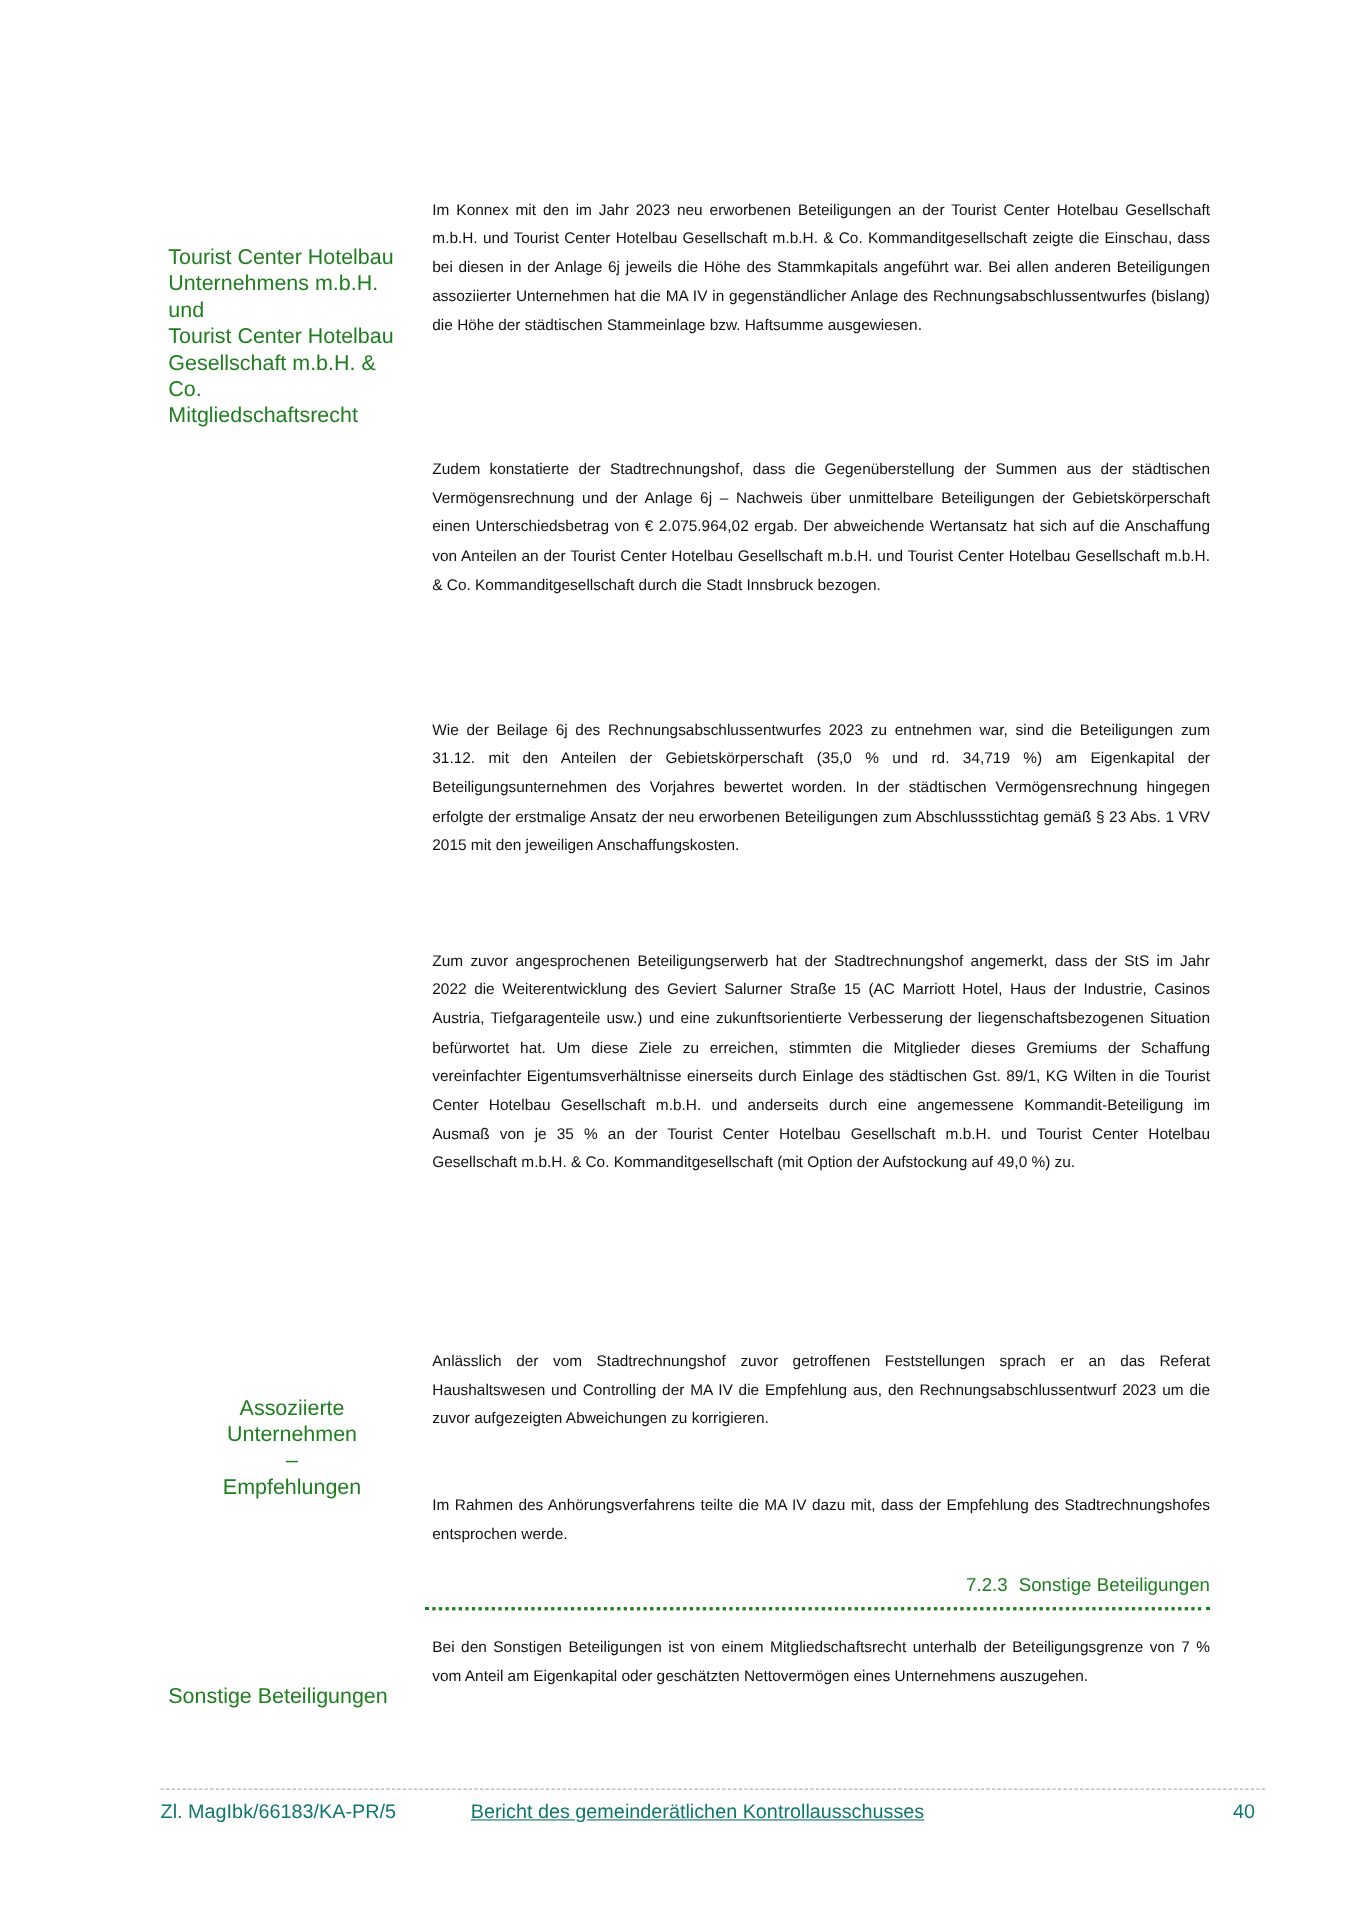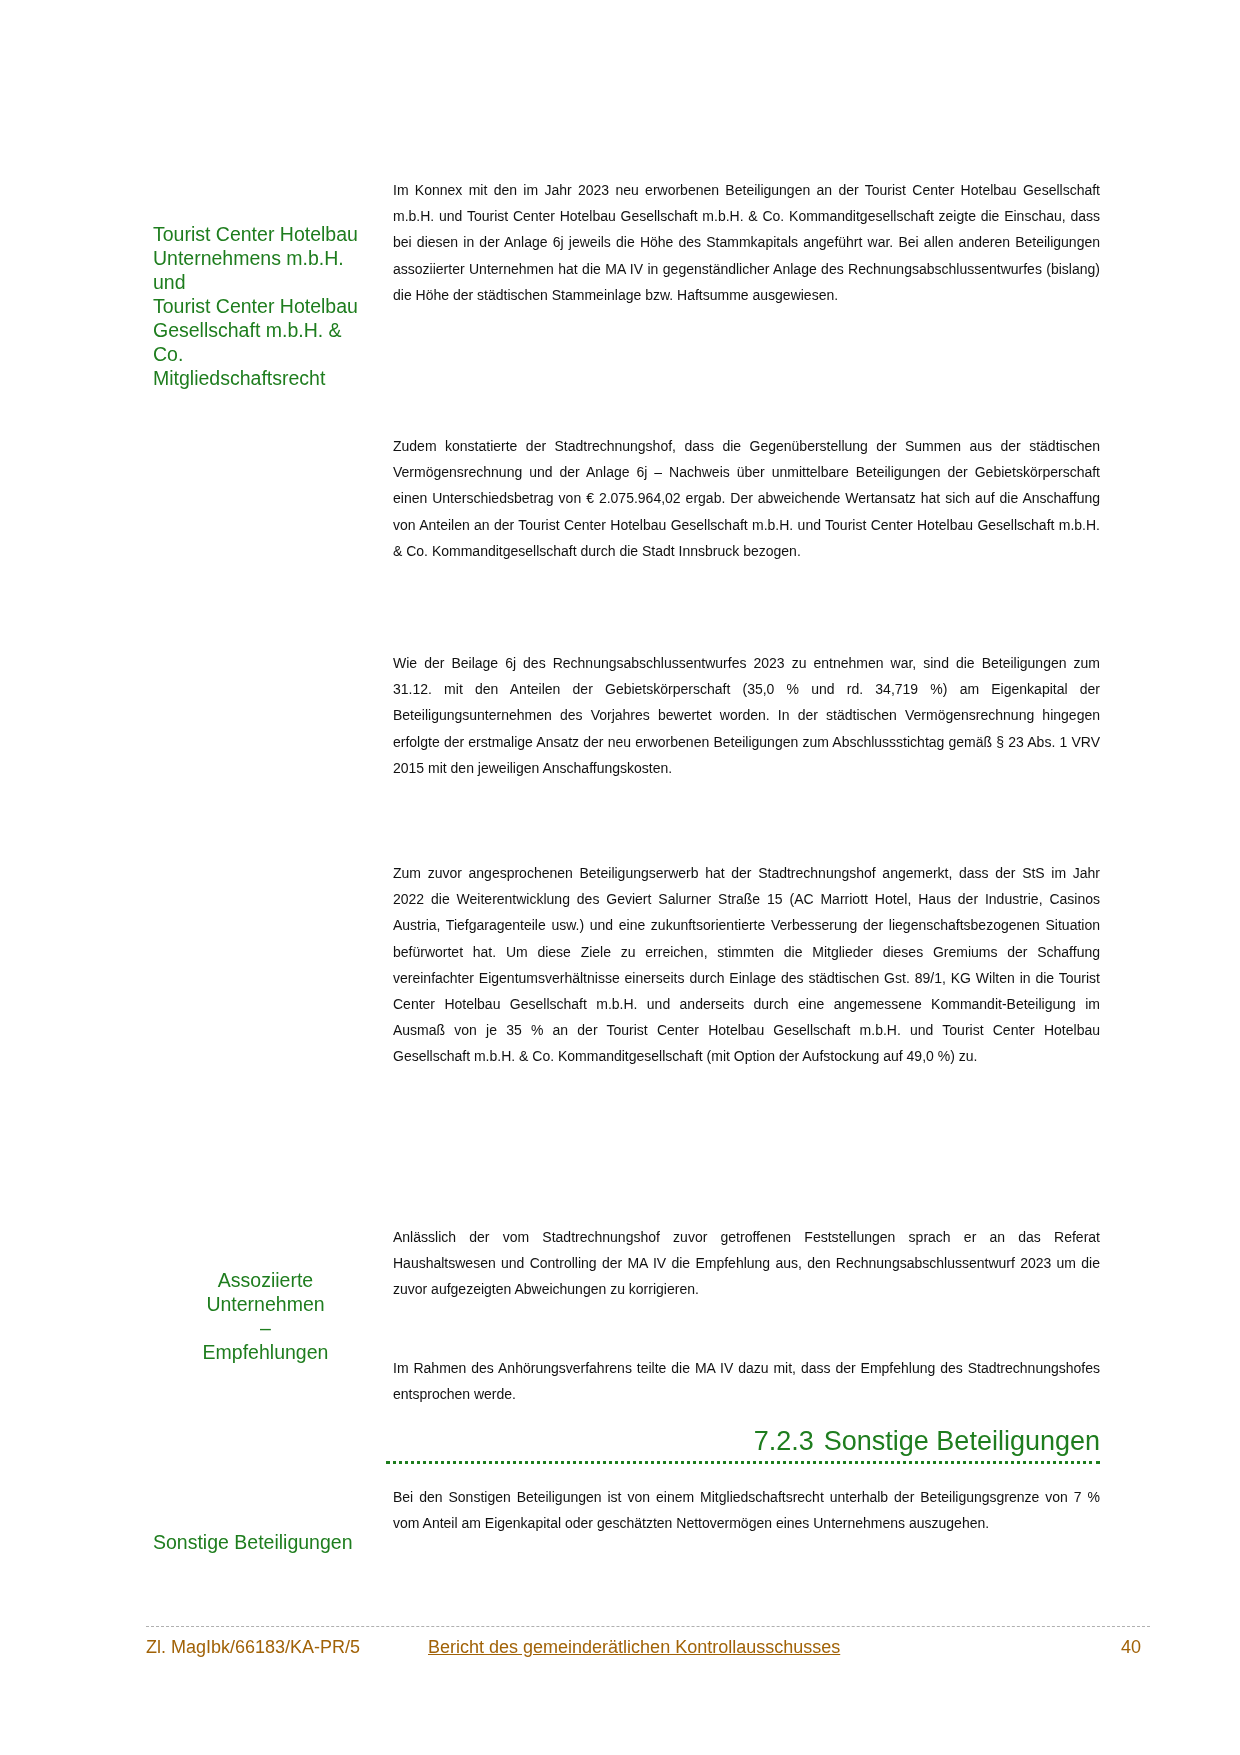--- a/index.html
+++ b/index.html
@@ -4,44 +4,44 @@
 <style>
   html, body { margin: 0; padding: 0; background: #ffffff; }
   body { width: 1240px; height: 1755px; position: relative; overflow: hidden;
          font-family: "Liberation Sans", sans-serif; color: #111111; }
   .side { position: absolute; left: 153px; width: 225px; color: #1e7d1e;
           font-size: 19.5px; line-height: 24px; margin-top: 46px; }
   .body { position: absolute; left: 393px; width: 707px; font-size: 14px;
           line-height: 26.2px; text-align: justify; hyphens: manual; }
   .body p { margin: 0; }
   .heading { position: absolute; left: 386px; width: 714px; top: 1428px;
-             text-align: right; color: #1e7d1e; font-size: 27px; line-height: 26px; }
+             text-align: right; color: #1e7d1e; font-size: 17px; line-height: 26px; }
   .heading .num { margin-right: 10px; }
   .dotline { position: absolute; left: 386px; top: 1461px; width: 714px; height: 0;
              border-top: 3px dotted #1e7d1e; }
   .footer-line { position: absolute; left: 146px; top: 1626px; width: 1004px; height: 0;
                  border-top: 1.5px dashed #b0b0b0; }
-  .footer { position: absolute; top: 1636px; font-size: 18px; color: #a16207; line-height: 22px; }
+  .footer { position: absolute; top: 1636px; font-size: 18px; color: #0f766e; line-height: 22px; }
 </style>
 </head>
 <body>
 
 <div class="side" style="top:176px;">
   <div>Tourist Center Hotelbau</div>
   <div>Unternehmens m.b.H. und</div>
   <div>Tourist Center Hotelbau</div>
   <div>Gesellschaft m.b.H. &amp;</div>
   <div>Co.</div>
   <div>Mitgliedschaftsrecht</div>
 </div>
 
 <div class="body" style="top:177px;">
   <p>Im Konnex mit den im Jahr 2023 neu erworbenen Beteiligungen an der Tourist Center Hotelbau Gesellschaft m.b.H. und Tourist Center Hotelbau Gesellschaft m.b.H. &amp; Co. Kommanditgesellschaft zeigte die Einschau, dass bei diesen in der Anlage 6j jeweils die Höhe des Stammkapitals angeführt war. Bei allen anderen Beteiligungen assoziierter Unternehmen hat die MA IV in gegenständlicher Anlage des Rechnungsabschlussentwurfes (bislang) die Höhe der städtischen Stammeinlage bzw. Haftsumme ausgewiesen.</p>
 </div>
-<div class="body" style="top:413px;margin-top:20px;">
+<div class="body" style="top:413px;">
   <p>Zudem konstatierte der Stadtrechnungshof, dass die Gegenüber­stellung der Summen aus der städtischen Vermögensrechnung und der Anlage 6j – Nachweis über unmittelbare Beteiligungen der Gebietskörperschaft einen Unterschiedsbetrag von € 2.075.964,02 ergab. Der abweichende Wertansatz hat sich auf die Anschaffung von Anteilen an der Tourist Center Hotelbau Gesellschaft m.b.H. und Tourist Center Hotelbau Gesellschaft m.b.H. &amp; Co. Kommandit­gesellschaft durch die Stadt Innsbruck bezogen.</p>
 </div>
 <div class="body" style="top:650px;">
   <p>Wie der Beilage 6j des Rechnungsabschlussentwurfes 2023 zu entnehmen war, sind die Beteiligungen zum 31.12. mit den Anteilen der Gebietskörperschaft (35,0 % und rd. 34,719 %) am Eigenkapital der Beteiligungsunternehmen des Vorjahres bewertet worden. In der städtischen Vermögensrechnung hingegen erfolgte der erstmalige Ansatz der neu erworbenen Beteiligungen zum Abschlussstichtag gemäß § 23 Abs. 1 VRV 2015 mit den jeweiligen Anschaffungskosten.</p>
 </div>
 <div class="body" style="top:860px;">
   <p>Zum zuvor angesprochenen Beteiligungserwerb hat der Stadtrech­nungshof angemerkt, dass der StS im Jahr 2022 die Weiterentwicklung des Geviert Salurner Straße 15 (AC Marriott Hotel, Haus der Industrie, Casinos Austria, Tiefgaragenteile usw.) und eine zukunftsorientierte Verbesserung der liegenschaftsbezogenen Situation befürwortet hat. Um diese Ziele zu erreichen, stimmten die Mitglieder dieses Gremiums der Schaffung vereinfachter Eigentumsverhältnisse einerseits durch Einlage des städtischen Gst. 89/1, KG Wilten in die Tourist Center Hotelbau Gesellschaft m.b.H. und anderseits durch eine angemessene Kommandit-Beteiligung im Ausmaß von je 35 % an der Tourist Center Hotelbau Gesellschaft m.b.H. und Tourist Center Hotelbau Gesellschaft m.b.H. &amp; Co. Kommanditgesellschaft (mit Option der Aufstockung auf 49,0 %) zu.</p>
 </div>
 
 <div class="side" style="top:1222px;text-align:center;">

